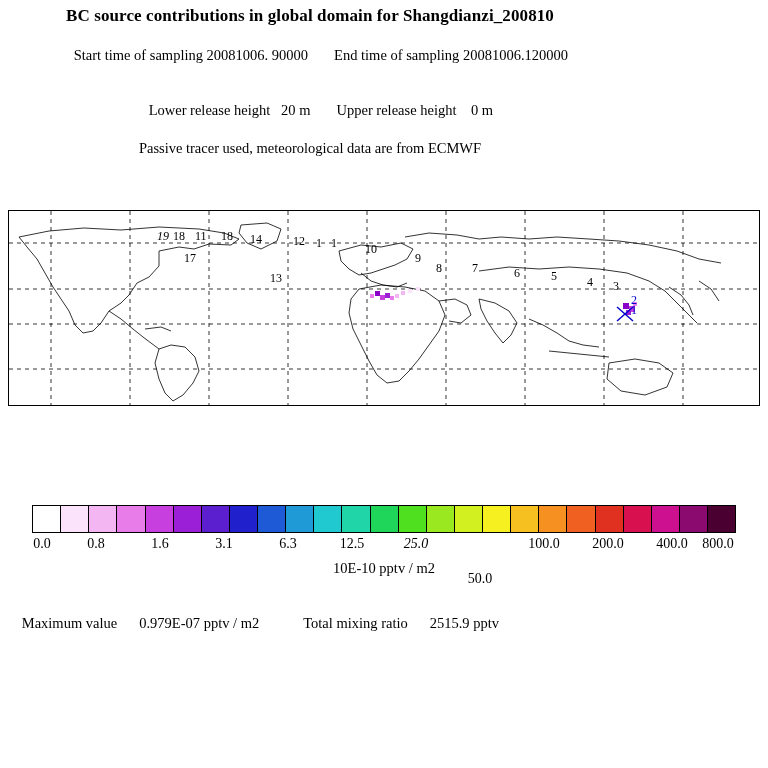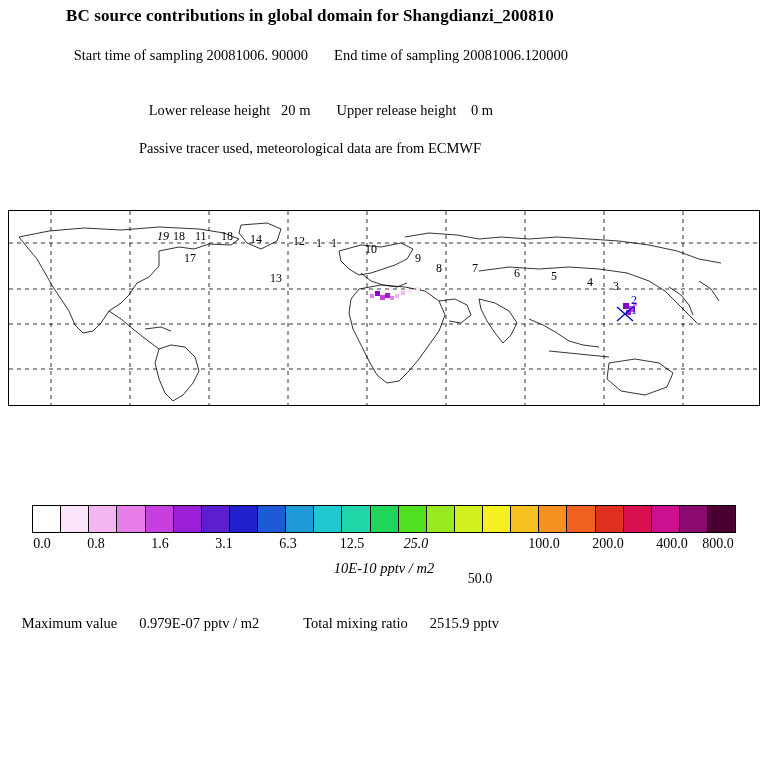--- a/index.html
+++ b/index.html
@@ -65,21 +65,21 @@
     left:0;top:536px;width:768px;height:18px;
   }
   .ctick{
     position:absolute;
     font-size:14px;
     transform:translateX(-50%);
     white-space:nowrap;
   }
   .cbar-label{
     position:absolute;left:0;top:560px;width:768px;
-    text-align:center;font-size:14.5px;font-style:italic;
+    text-align:center;font-size:14.5px;
   }
 
   
   .stats{
     position:absolute;left:0;top:594px;width:768px;
     font-size:14.5px;
   }
   .stats .row{margin-top:4px;white-space:pre;}
   .stats .g1{display:inline-block;width:22px;}
 </style>

